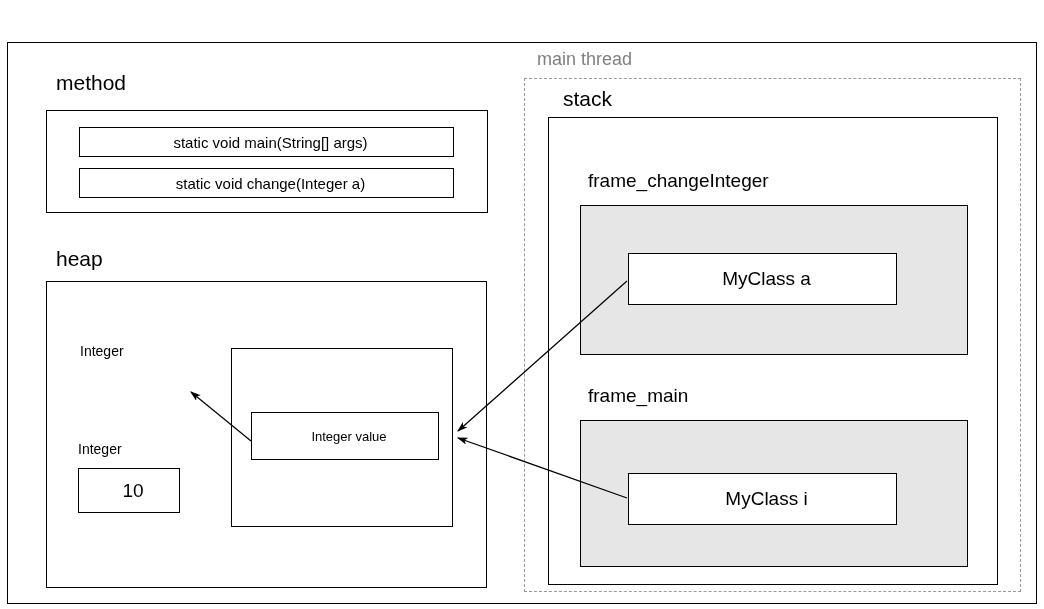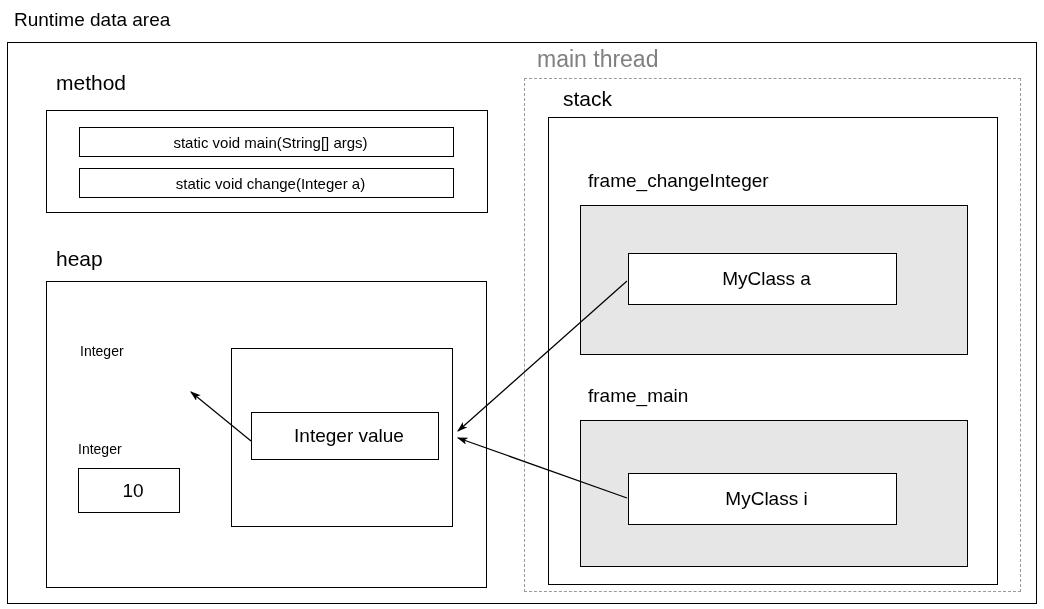--- a/index.html
+++ b/index.html
@@ -24,21 +24,21 @@
     font-size: 19px;
     line-height: 19px;
     white-space: nowrap;
   }
   .section-label {
     font-size: 21px;
     line-height: 21px;
     white-space: nowrap;
   }
   .thread-label {
-    font-size: 23px;
+    font-size: 18px;
     line-height: 19px;
     color: #808080;
     white-space: nowrap;
   }
   .frame-label {
     font-size: 19px;
     line-height: 19px;
     white-space: nowrap;
   }
   .small-label {
@@ -66,38 +66,37 @@
   }
   .centered {
     display: flex;
     align-items: center;
     justify-content: center;
     text-align: right;
     padding-left: 8px;
   }
   .sig-text  { font-size: 15px; }
   .val-text  { font-size: 19px; }
-  .obj-text  { font-size: 19px; }
+  .obj-text  { font-size: 13px; }
   .var-text  { font-size: 19px; }
 
   
   #arrows {
     position: absolute;
     left: 0; top: 0;
     width: 1044px;
     height: 609px;
     pointer-events: none;
   }
 </style>
 </head>
 <body>
 
 <div id="canvas">
 
-  <div class="abs title" style="left:14px; top:10px;">Runtime data area</div>
 
   <div class="abs box" style="left:7px; top:42px; width:1030px; height:562px;"></div>
 
   <div class="abs section-label" style="left:56px; top:72px;">method</div>
 
   <div class="abs box" style="left:46px; top:110px; width:442px; height:103px;"></div>
 
   <div class="abs box-white centered sig-text" style="left:79px; top:127px; width:375px; height:30px;">static void main(String[] args)</div>
 
   <div class="abs box-white centered sig-text" style="left:79px; top:168px; width:375px; height:30px;">static void change(Integer a)</div>

